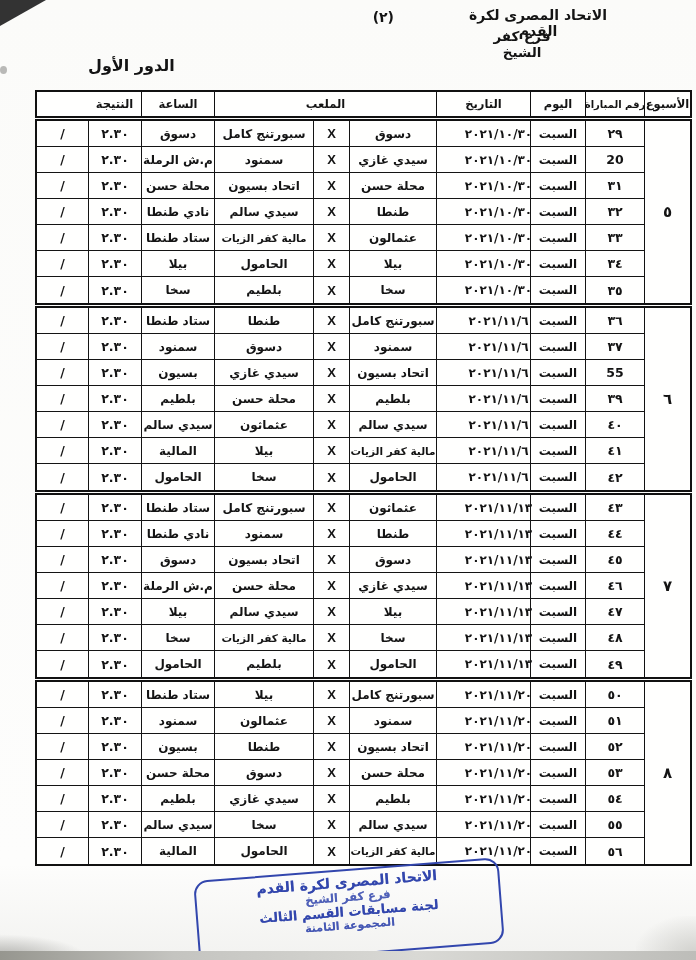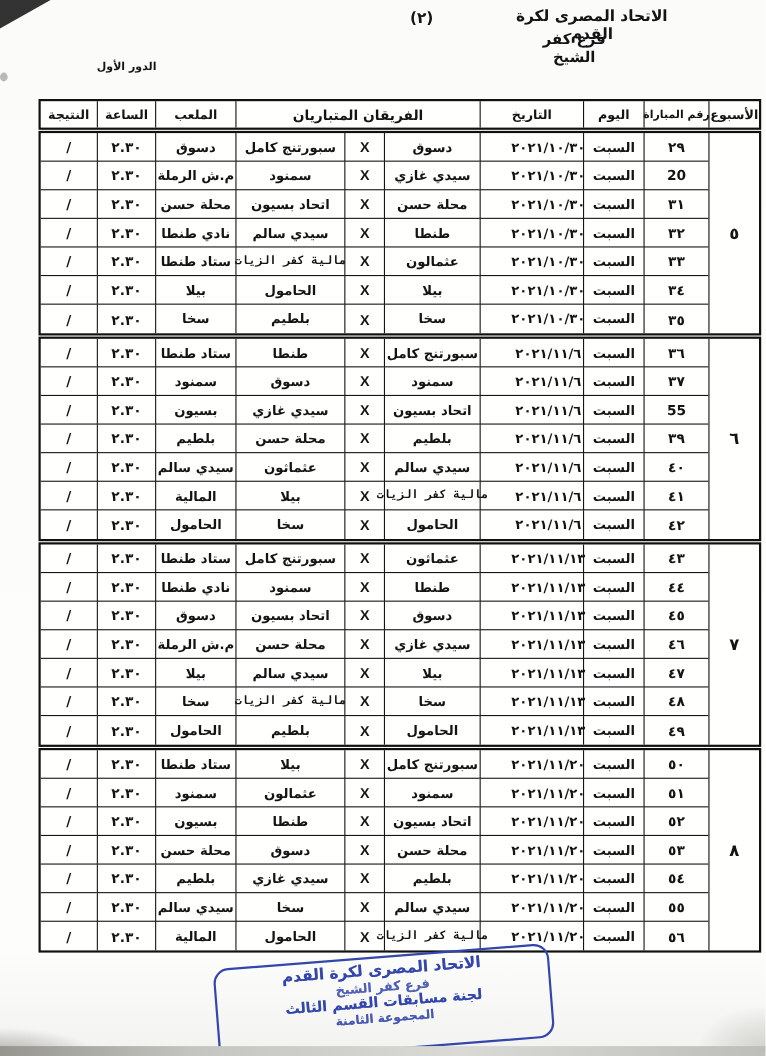--- a/index.html
+++ b/index.html
@@ -24,21 +24,21 @@
   .corner-br{position:absolute;bottom:4px;right:0;width:60px;height:40px;
     background:radial-gradient(ellipse at bottom right,#cfcfcb 0%,rgba(220,220,216,0) 75%);}
 
   
   .hdr-org{position:absolute;top:7px;right:68px;width:180px;text-align:center;
     font-size:14px;font-weight:700;}
   .hdr-num{position:absolute;top:9px;right:302px;font-size:14px;font-weight:700;}
   .hdr-branch{position:absolute;top:28px;right:124px;width:100px;text-align:center;
     font-size:13.5px;font-weight:700;}
   .hdr-title{position:absolute;top:56px;right:34px;font-size:14px;font-weight:700;}
-  .hdr-round{position:absolute;top:56px;left:88px;font-size:10px;font-weight:700;}
+  .hdr-round{position:absolute;top:56px;left:88px;font-size:16px;font-weight:700;}
 
   
   .tbl{position:absolute;top:90px;right:4px;width:657px;}
   .thead{
     display:grid;grid-template-columns:46px 59px 55px 94px 222px 73px 53px 51px;
     border:2px solid #111;height:28px;background:#fffffe;box-sizing:border-box;
   }
   .thead .hcell{
     display:flex;align-items:center;justify-content:center;
     border-inline-end:1.5px solid #111;font-weight:700;font-size:11.5px;white-space:nowrap;text-align:center;
@@ -57,21 +57,21 @@
   .cell{
     display:flex;align-items:center;justify-content:center;
     border-inline-end:1px solid #141414;border-bottom:1px solid #141414;
     font-weight:700;font-size:12px;white-space:nowrap;overflow:visible;
   }
   .week-cell{grid-row:1 / span 7;grid-column:1;border-bottom:none;
     border-inline-end:1.5px solid #111;font-size:15px;}
   .c-num,.c-time,.c-res{font-size:12.5px;}
   .c-date{font-size:12px;letter-spacing:.2px;padding-left:30px;}
   .c-x{font-size:13px;font-family:"Liberation Sans","DejaVu Sans",sans-serif;}
-  .tight{font-size:10.5px;font-family:Liberation Mono, monospace;}
+  .tight{font-size:10.5px;}
   .last-row{border-bottom:none;}
   .c-res{border-inline-end:none;}
 
   
   .stamp{
     position:absolute;top:869px;right:194px;width:306px;height:86px;
     border:2.5px solid rgba(50,70,173,.8);border-radius:14px;
     transform:rotate(-4.5deg);
     color:#3246ad;text-align:center;padding:3px 6px;box-sizing:border-box;
     background:rgba(255,255,255,0);
@@ -94,21 +94,20 @@
   <div class="hdr-num">(٢)</div>
   <div class="hdr-branch">فرع كفر الشيخ</div>
   <div class="hdr-round">الدور الأول</div>
 
   <div class="tbl">
     <div class="thead">
       <div class="hcell h-week">الأسبوع</div>
       <div class="hcell h-match">رقم المباراة</div>
       <div class="hcell h-day">اليوم</div>
       <div class="hcell h-date">التاريخ</div>
-      <div class="hcell h-teams">الفريقان المتباريان</div>
       <div class="hcell h-stad">الملعب</div>
       <div class="hcell h-time">الساعة</div>
       <div class="hcell h-res">النتيجة</div>
     </div>
     <div id="tbody">
         <div class="group">
           <div class="cell week-cell">٥</div>
           <div class="cell c-num">٢٩</div>
           <div class="cell c-day">السبت</div>
           <div class="cell c-date">٢٠٢١/١٠/٣٠</div>

